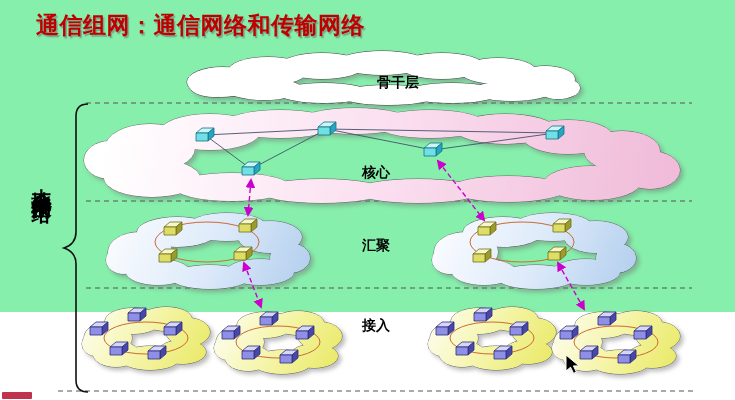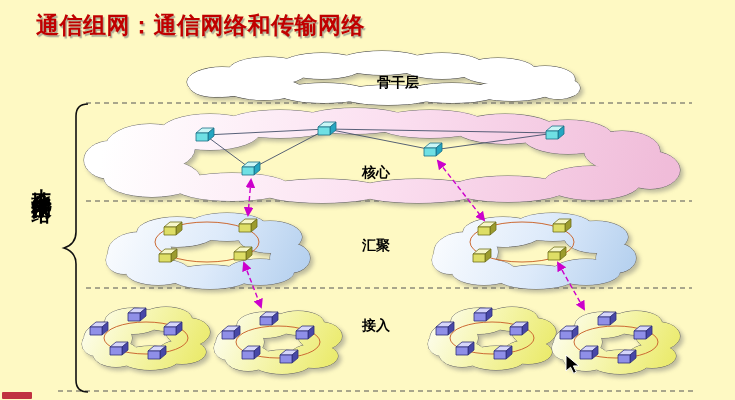--- a/index.html
+++ b/index.html
@@ -1,18 +1,18 @@
 <!DOCTYPE html>
 <html><head>
 <meta charset="utf-8">
 <style>
   *{margin:0;padding:0;box-sizing:border-box}
   html,body{width:735px;height:400px;background:#fff;overflow:hidden;
     font-family:"Liberation Sans","DejaVu Sans",sans-serif}
-  .page{position:relative;width:735px;height:400px;background:#fef9c3}
+  .page{position:relative;width:735px;height:312px;background:#86efac}
   .title{position:absolute;left:36px;top:10px;font-size:23px;font-weight:bold;color:#c00000;
     letter-spacing:.5px;text-shadow:1.5px 1.5px 1px rgba(110,110,110,.55);white-space:nowrap}
   .side-label{position:absolute;left:29px;top:173px;writing-mode:vertical-rl;text-orientation:upright;
     font-size:20px;font-weight:bold;color:#000;letter-spacing:3px}
   svg.diagram{position:absolute;left:0;top:0}
   .cloud{filter:drop-shadow(3px 3px 2px rgba(110,110,110,.45))}
   .layer-label{font-size:14px;font-weight:600;fill:#000;text-anchor:middle}
   .mesh{stroke:#44506a;stroke-width:.9}
   .sep{stroke:#555;stroke-width:1;stroke-dasharray:5 4}
   .maglink{stroke:#cc00cc;stroke-width:1.4;stroke-dasharray:5 3;fill:none}

